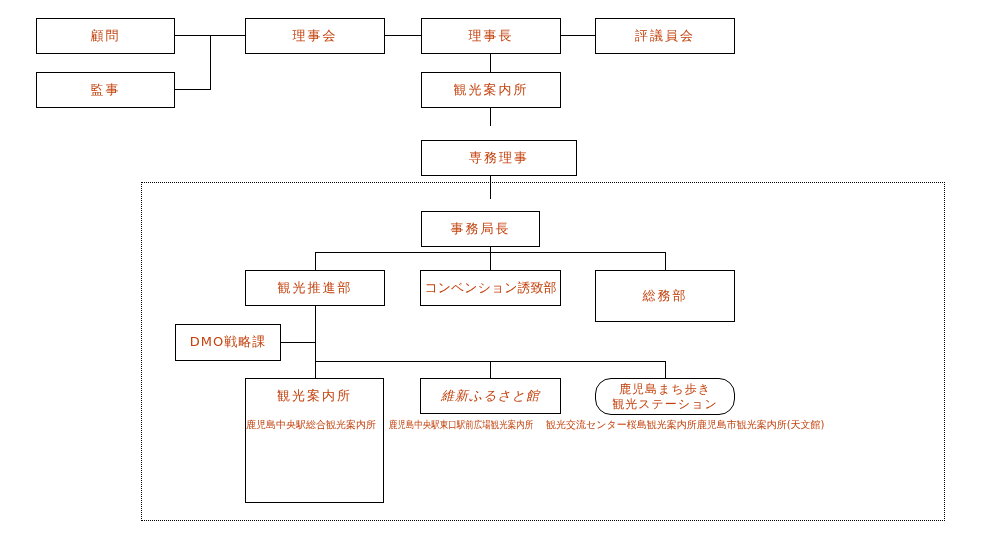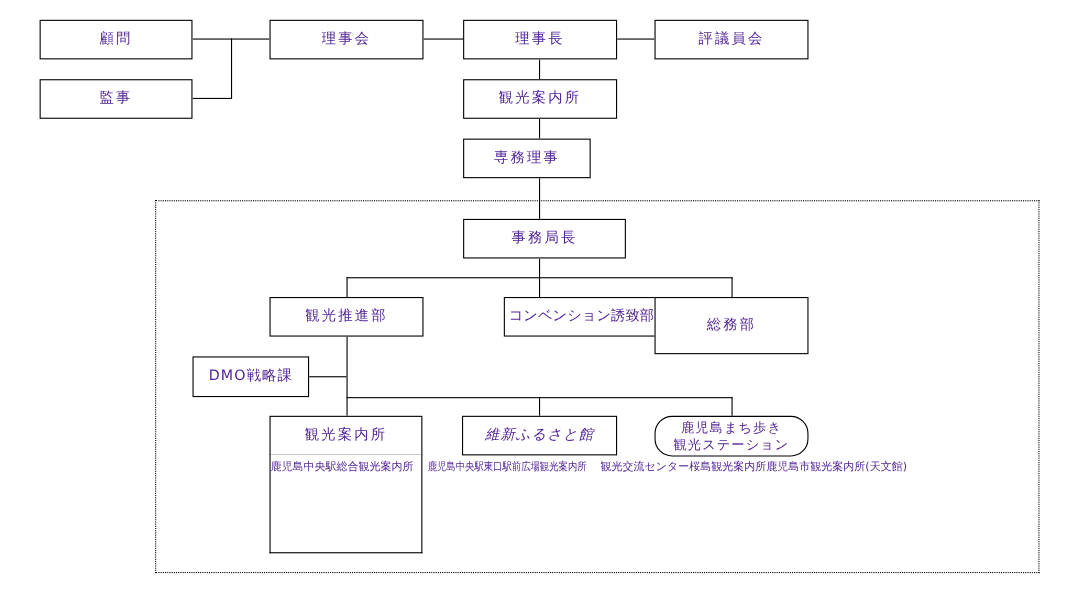--- a/index.html
+++ b/index.html
@@ -6,38 +6,38 @@
     margin: 0;
     padding: 0;
     background: #ffffff;
   }
   .canvas {
     position: relative;
     width: 981px;
     height: 541px;
     background: #ffffff;
     font-family: "DejaVu Sans", "Liberation Sans", sans-serif;
-    color: #4c1d95;
+    color: #c2410c;
     overflow: hidden;
   }
   .box {
     position: absolute;
     box-sizing: border-box;
     border: 1px solid #000000;
     background: #ffffff;
     display: flex;
     align-items: center;
     justify-content: center;
     font-size: 13px;
     letter-spacing: 2px;
     text-align: center;
     line-height: 1.25;
     white-space: nowrap;
   }
-  .box.tight { letter-spacing: 0; margin-left: 38px; }
+  .box.tight { letter-spacing: 0; }
   .box.twoline { flex-direction: column; letter-spacing: 1px; font-size: 12px; }
   .line {
     position: absolute;
     background: #000000;
   }
   .dotted-frame {
     position: absolute;
     box-sizing: border-box;
     border: 1px dotted #000000;
     background: transparent;
@@ -102,25 +102,25 @@
   </div>
   <div class="box" style="left:421px; top:18px; width:140px; height:36px;">
     <span>理事長</span>
   </div>
   <div class="box" style="left:595px; top:18px; width:140px; height:36px;">
     <span>評議員会</span>
   </div>
   <div class="box" style="left:421px; top:72px; width:140px; height:36px;">
     <span>観光案内所</span>
   </div>
-  <div class="box" style="left:421px; top:126px; width:116px; height:36px;">
+  <div class="box" style="left:421px; top:140px; width:156px; height:36px;">
     <span>専務理事</span>
   </div>
 
-  <div class="box" style="left:421px; top:199px; width:148px; height:36px;text-align:center;">
+  <div class="box" style="left:421px; top:211px; width:119px; height:36px;text-align:center;">
     <span>事務局長</span>
   </div>
 
   <div class="box" style="left:245px; top:270px; width:140px; height:36px;">
     <span>観光推進部</span>
   </div>
   <div class="box tight" style="left:420px; top:270px; width:141px; height:36px;">
     <span>コンベンション誘致部</span>
   </div>
   <div class="box" style="left:595px; top:270px; width:140px; height:52px;">

